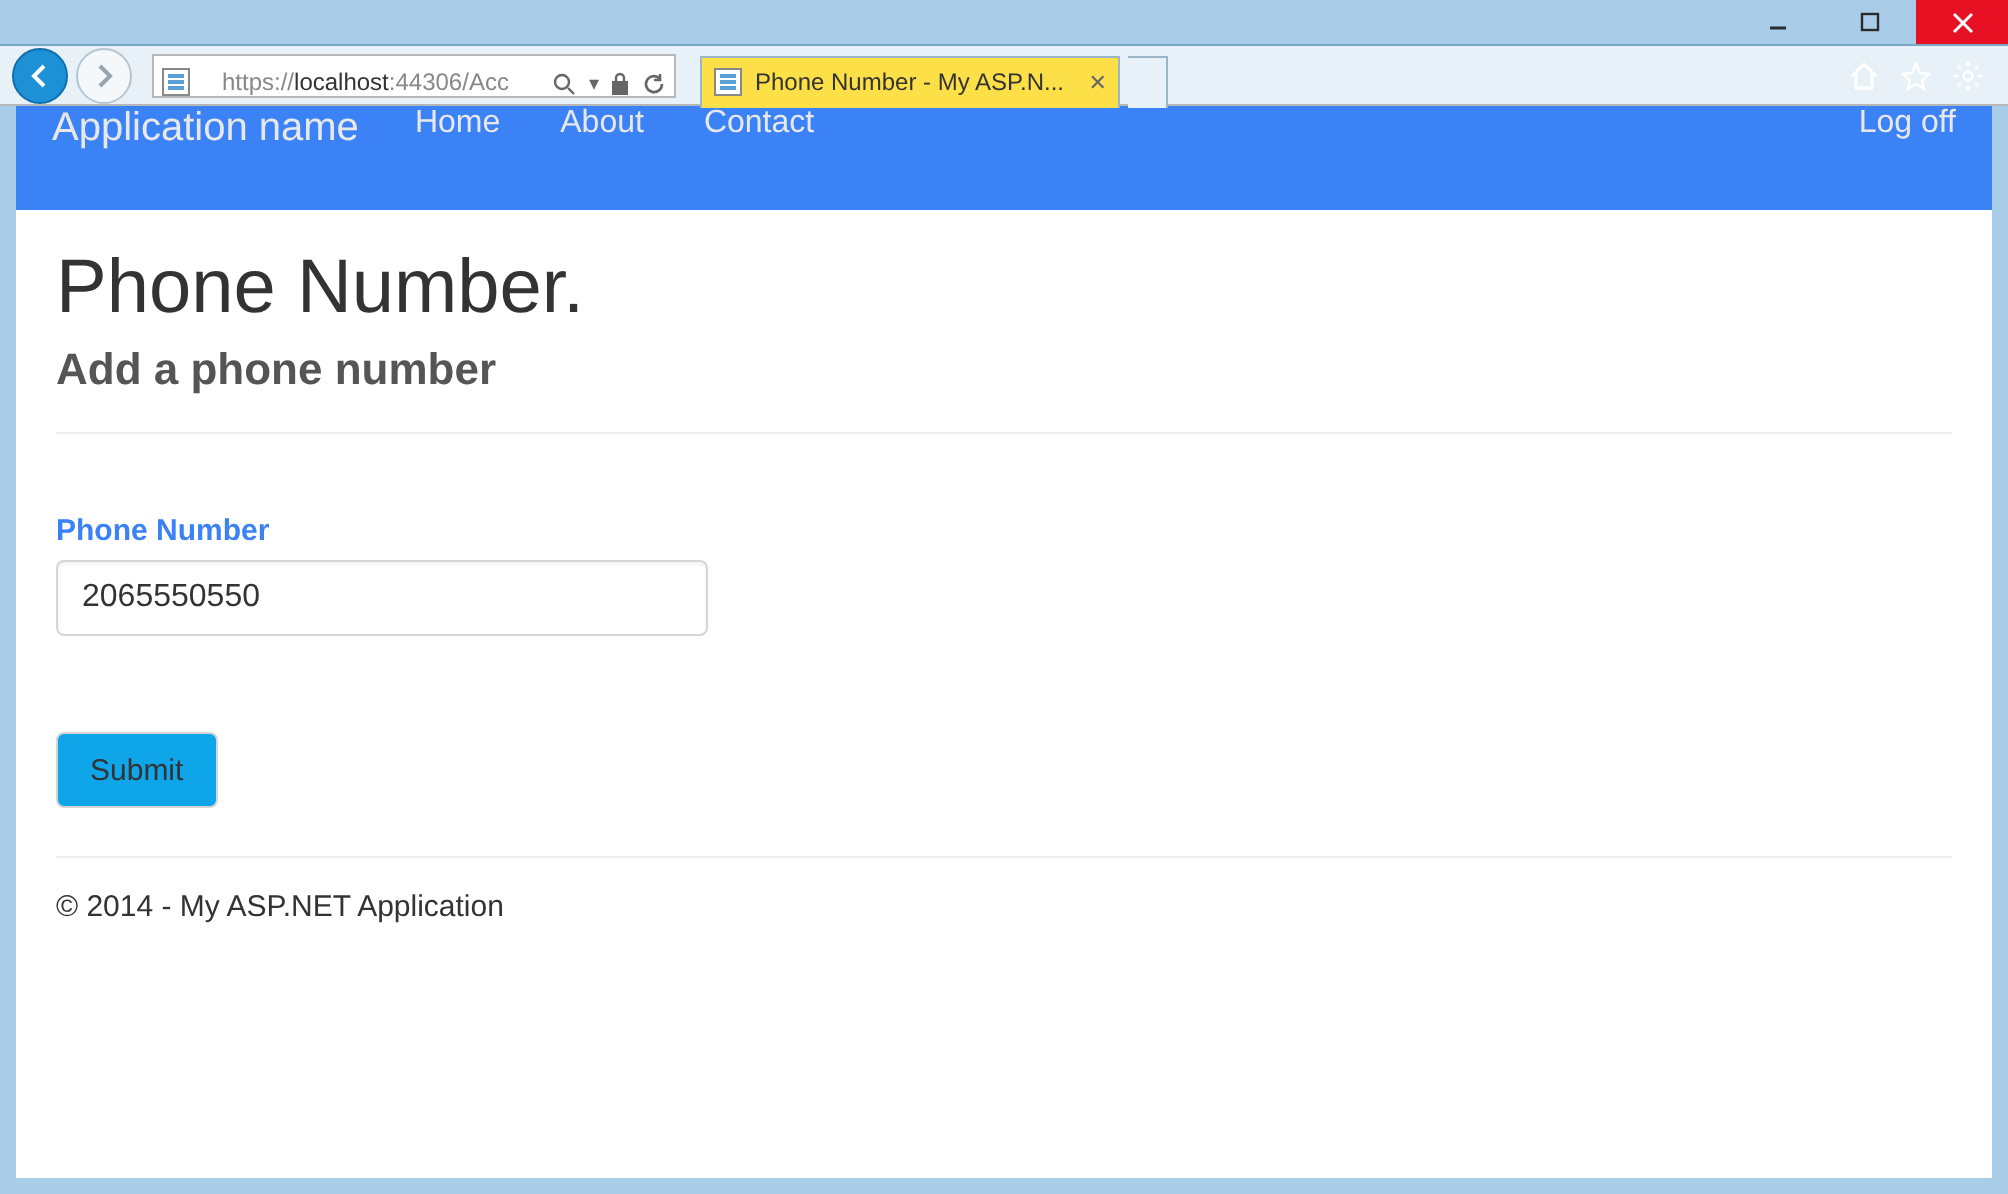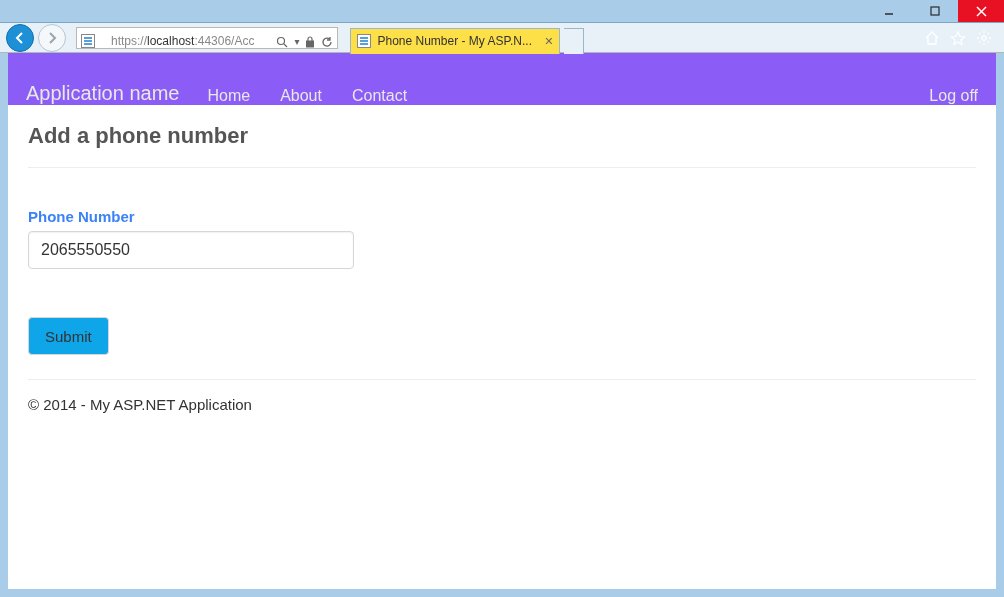--- a/index.html
+++ b/index.html
@@ -35,21 +35,21 @@
   .tab .tab-title { font-size: 12px; flex: 1; overflow: hidden; white-space: nowrap; color: #333; }
   .tab .tab-close { font-size: 11px; color: #666; }
   .newtab { width: 20px; height: 26px; background: #e8f1f8; border: 1px solid #9cb6c9; border-bottom: none; border-left: none; position: relative; top: 3px; }
   .right-icons { margin-left: auto; display: flex; gap: 10px; padding-right: 6px; }
   .right-icons svg { stroke: #fff; fill: none; }
 
   
   .viewport { flex: 1; background: #a9cde8; padding: 0 8px 8px 8px; }
   .page { background: #fff; height: 100%; overflow: auto; }
 
-  .navbar { background: #8b5cf6; height: 52px; display: flex; align-items: flex-end; padding: 0 18px; color: #fff; }
+  .navbar { background: #3b82f6; height: 52px; display: flex; align-items: flex-start; padding: 0 18px; color: #fff; }
   .brand { color: #e8e8e8; font-size: 20px; font-weight: 400; margin-right: 28px; }
   .navlinks { display: flex; gap: 30px; }
   .navlinks a { color: #e8e8e8; font-size: 16px; text-decoration: none; }
   .nav-right { margin-left: auto; display: flex; gap: 30px; align-items: center; }
   .nav-right span, .nav-right a { color: #e8e8e8; font-size: 16px; text-decoration: none; }
 
   .container { padding: 18px 20px; color: #333; }
   .h1 { font-size: 38px; font-weight: 400; color: #333; margin-bottom: 6px; }
   .h2 { font-size: 22px; font-weight: 700; color: #555; margin-bottom: 18px; }
   hr.sep { border: none; border-top: 1px solid #eee; margin-bottom: 40px; }
@@ -142,20 +142,21 @@
         <a>Home</a>
         <a>About</a>
         <a>Contact</a>
       </div>
       <div class="nav-right">
         <a>Log off</a>
       </div>
     </div>
 
     <div class="container">
+      <h1 class="h1">Phone Number.</h1>
       <h2 class="h2">Add a phone number</h2>
       <hr class="sep">
 
       <label class="form-label">Phone Number</label>
       <input class="form-input" type="text" value="2065550550" style="">
 
       <div>
         <button class="submit-btn">Submit</button>
       </div>
 

